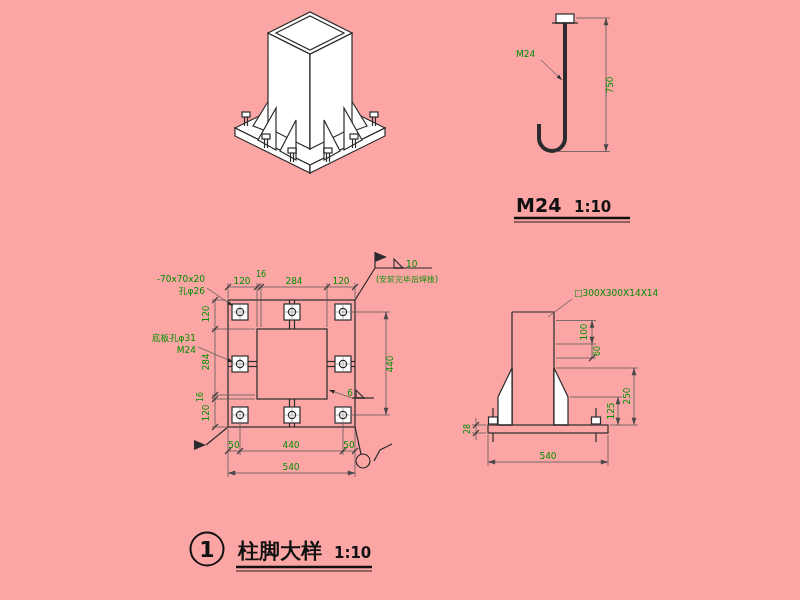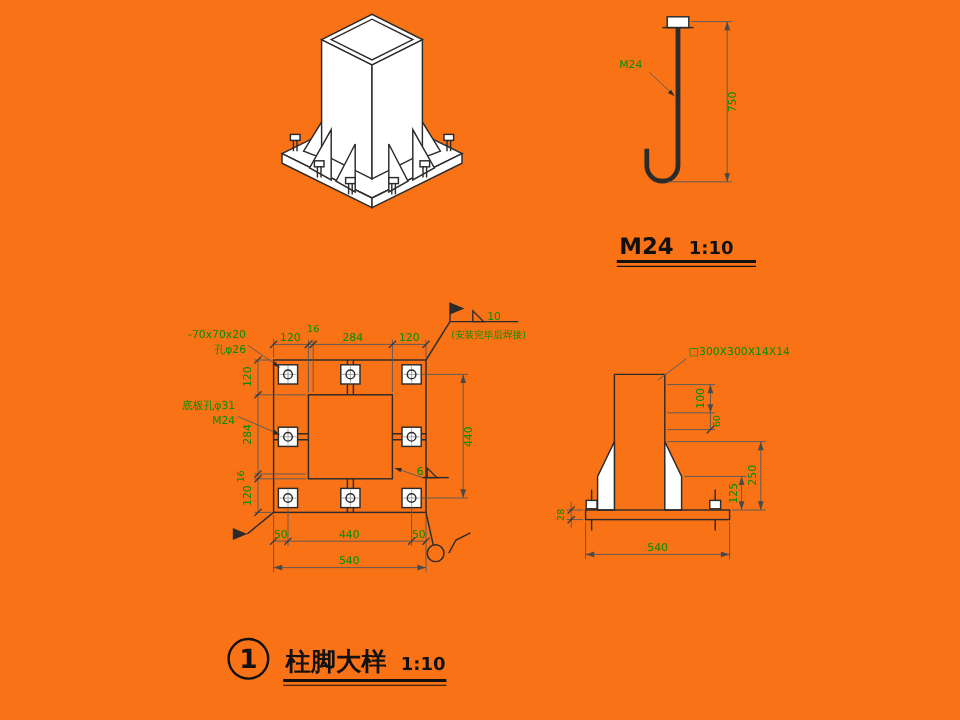--- a/index.html
+++ b/index.html
@@ -1,16 +1,16 @@
 <!DOCTYPE html>
 <html><head>
 <meta charset="utf-8">
 <style>
   html,body{margin:0;padding:0;background:#e8e8e8;}
-  #canvas{position:relative;width:800px;height:600px;background:#f97316;overflow:hidden;
+  #canvas{position:relative;width:800px;height:600px;background:#fca5a5;overflow:hidden;
           font-family:"DejaVu Sans", sans-serif;}
   svg{position:absolute;left:0;top:0;}
   .geo{stroke:#2b2b2b;stroke-width:1.2;fill:none;}
   .geow{stroke:#2b2b2b;stroke-width:1.2;fill:#ffffff;}
   .thin{stroke:#8a8a8a;stroke-width:0.6;fill:none;}
   .dimln{stroke:#5a5a5a;stroke-width:0.8;fill:none;}
   .tick{stroke:#3a3a3a;stroke-width:1.1;}
   .dimtxt{fill:#008f00;font-size:9px;}
   .dimtxt-s{fill:#008f00;font-size:8px;}
   .ann{fill:#008f00;font-size:9px;}

